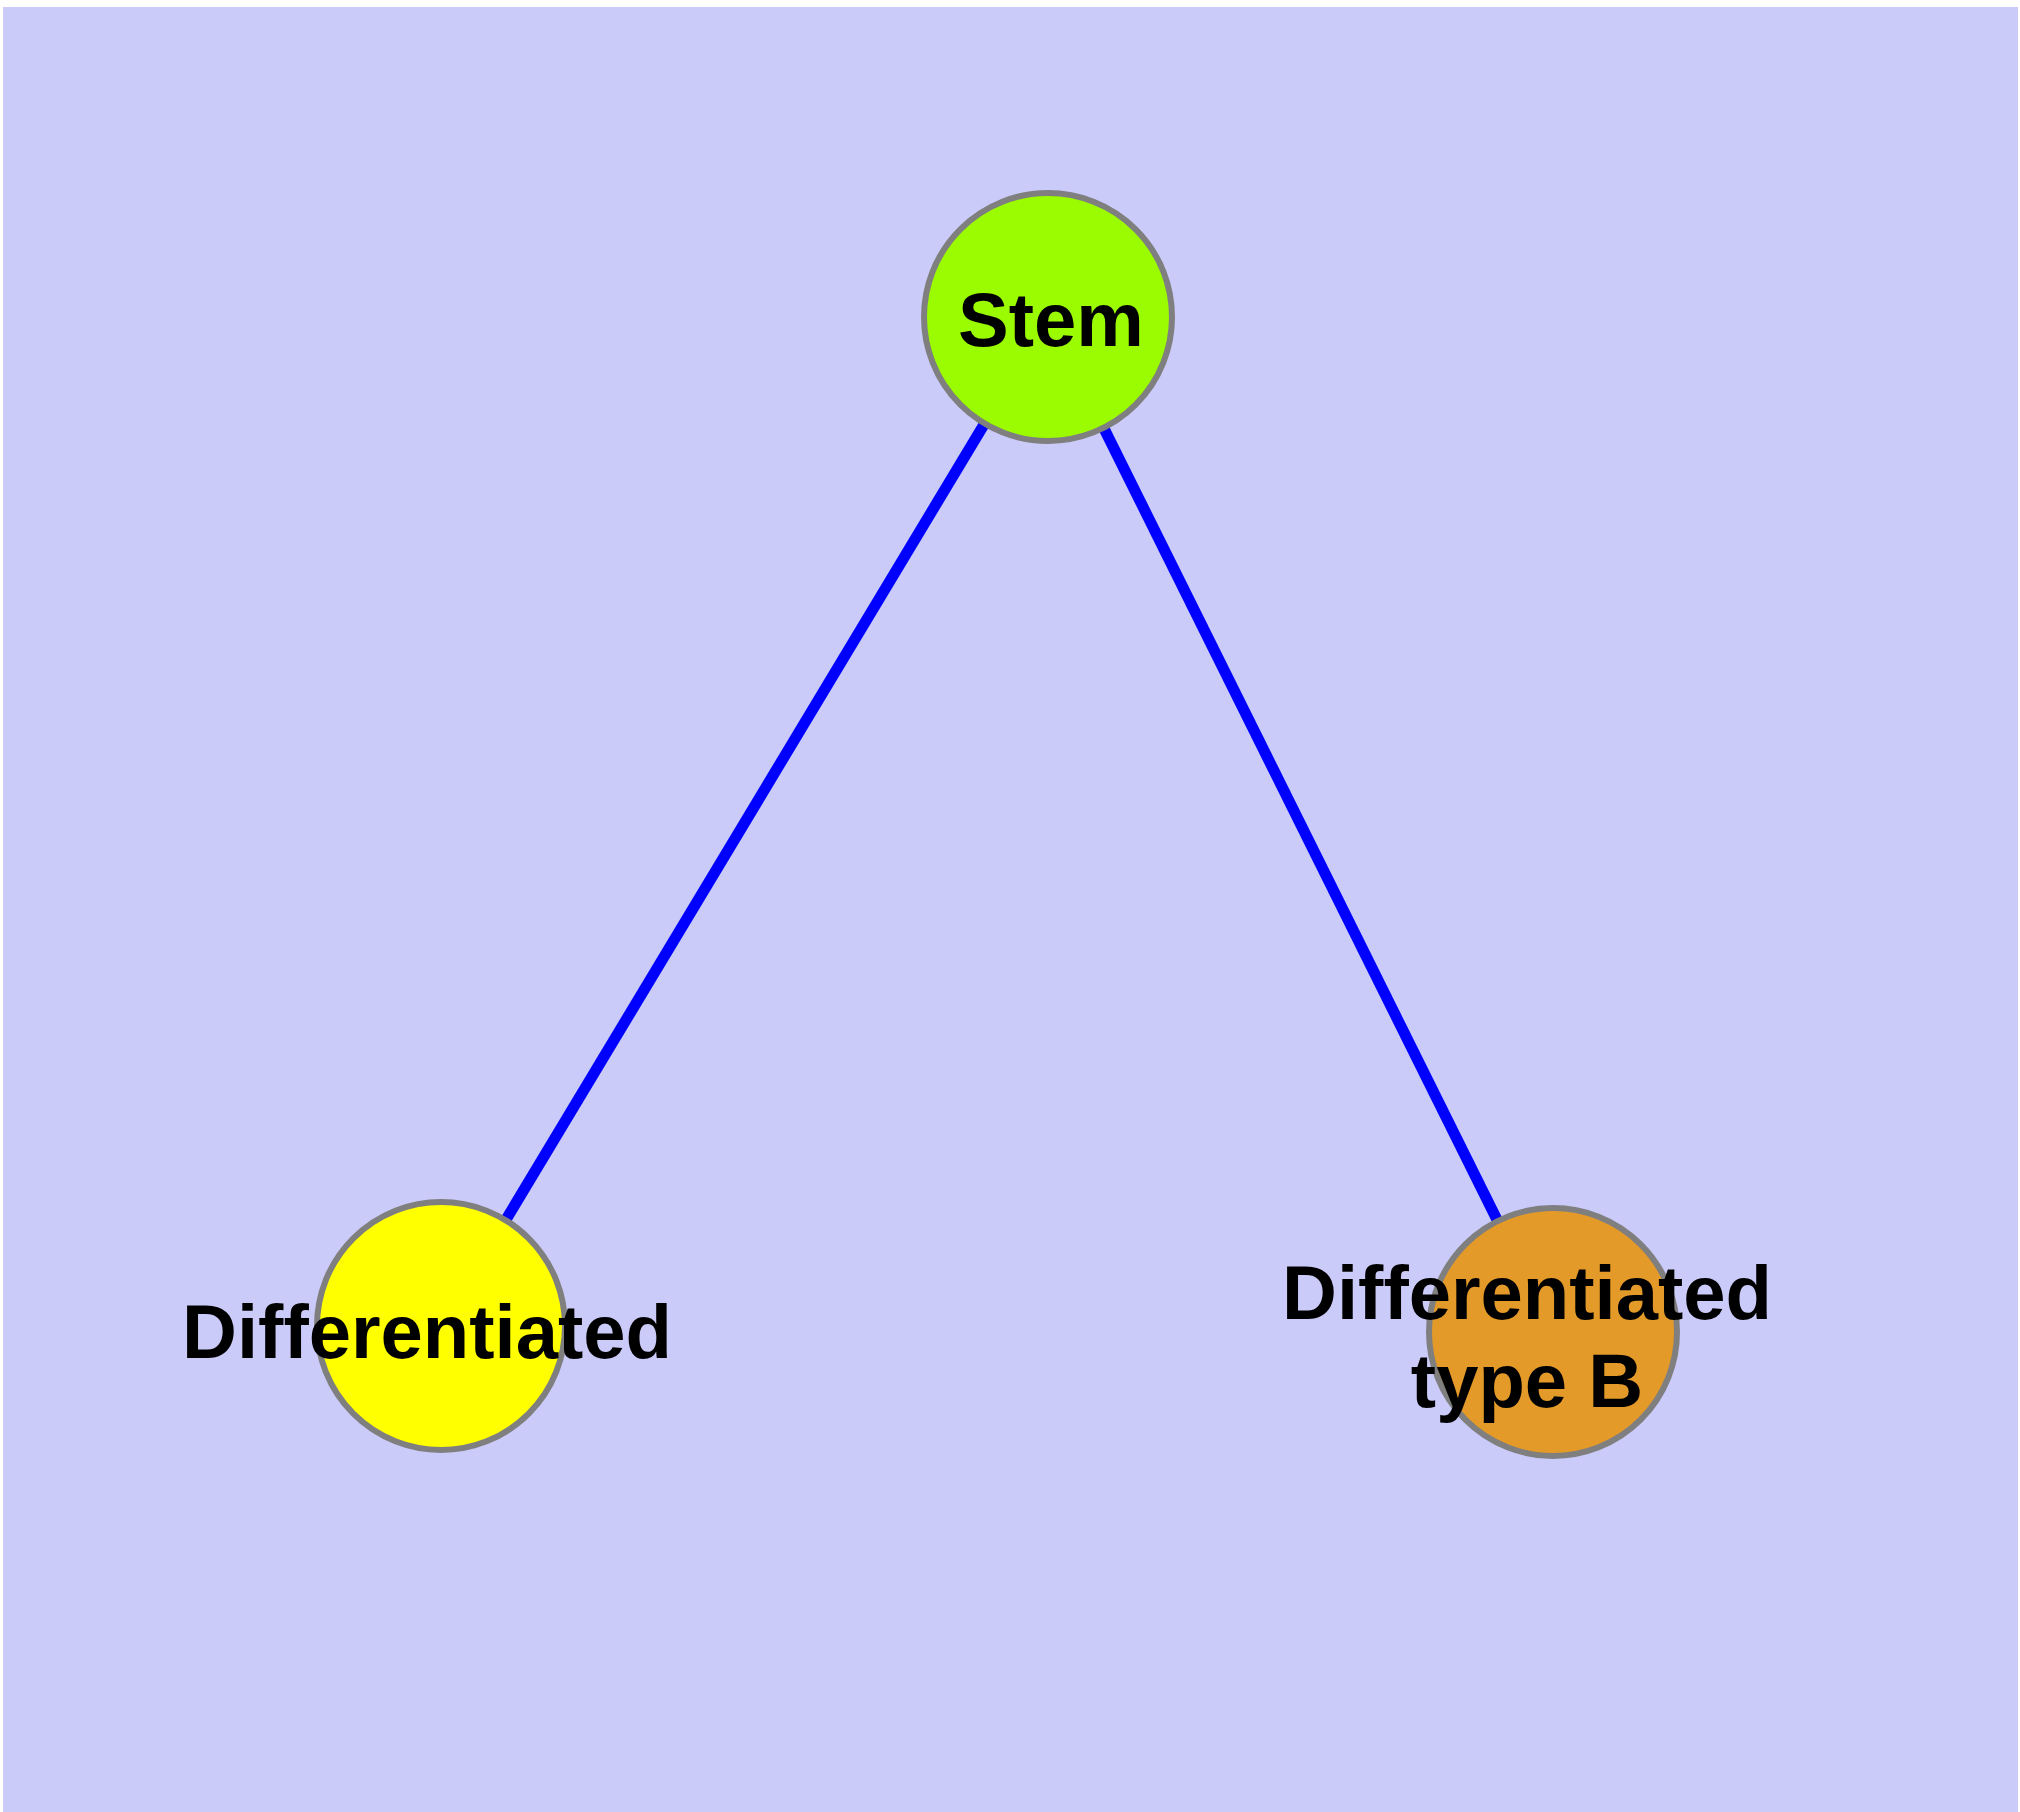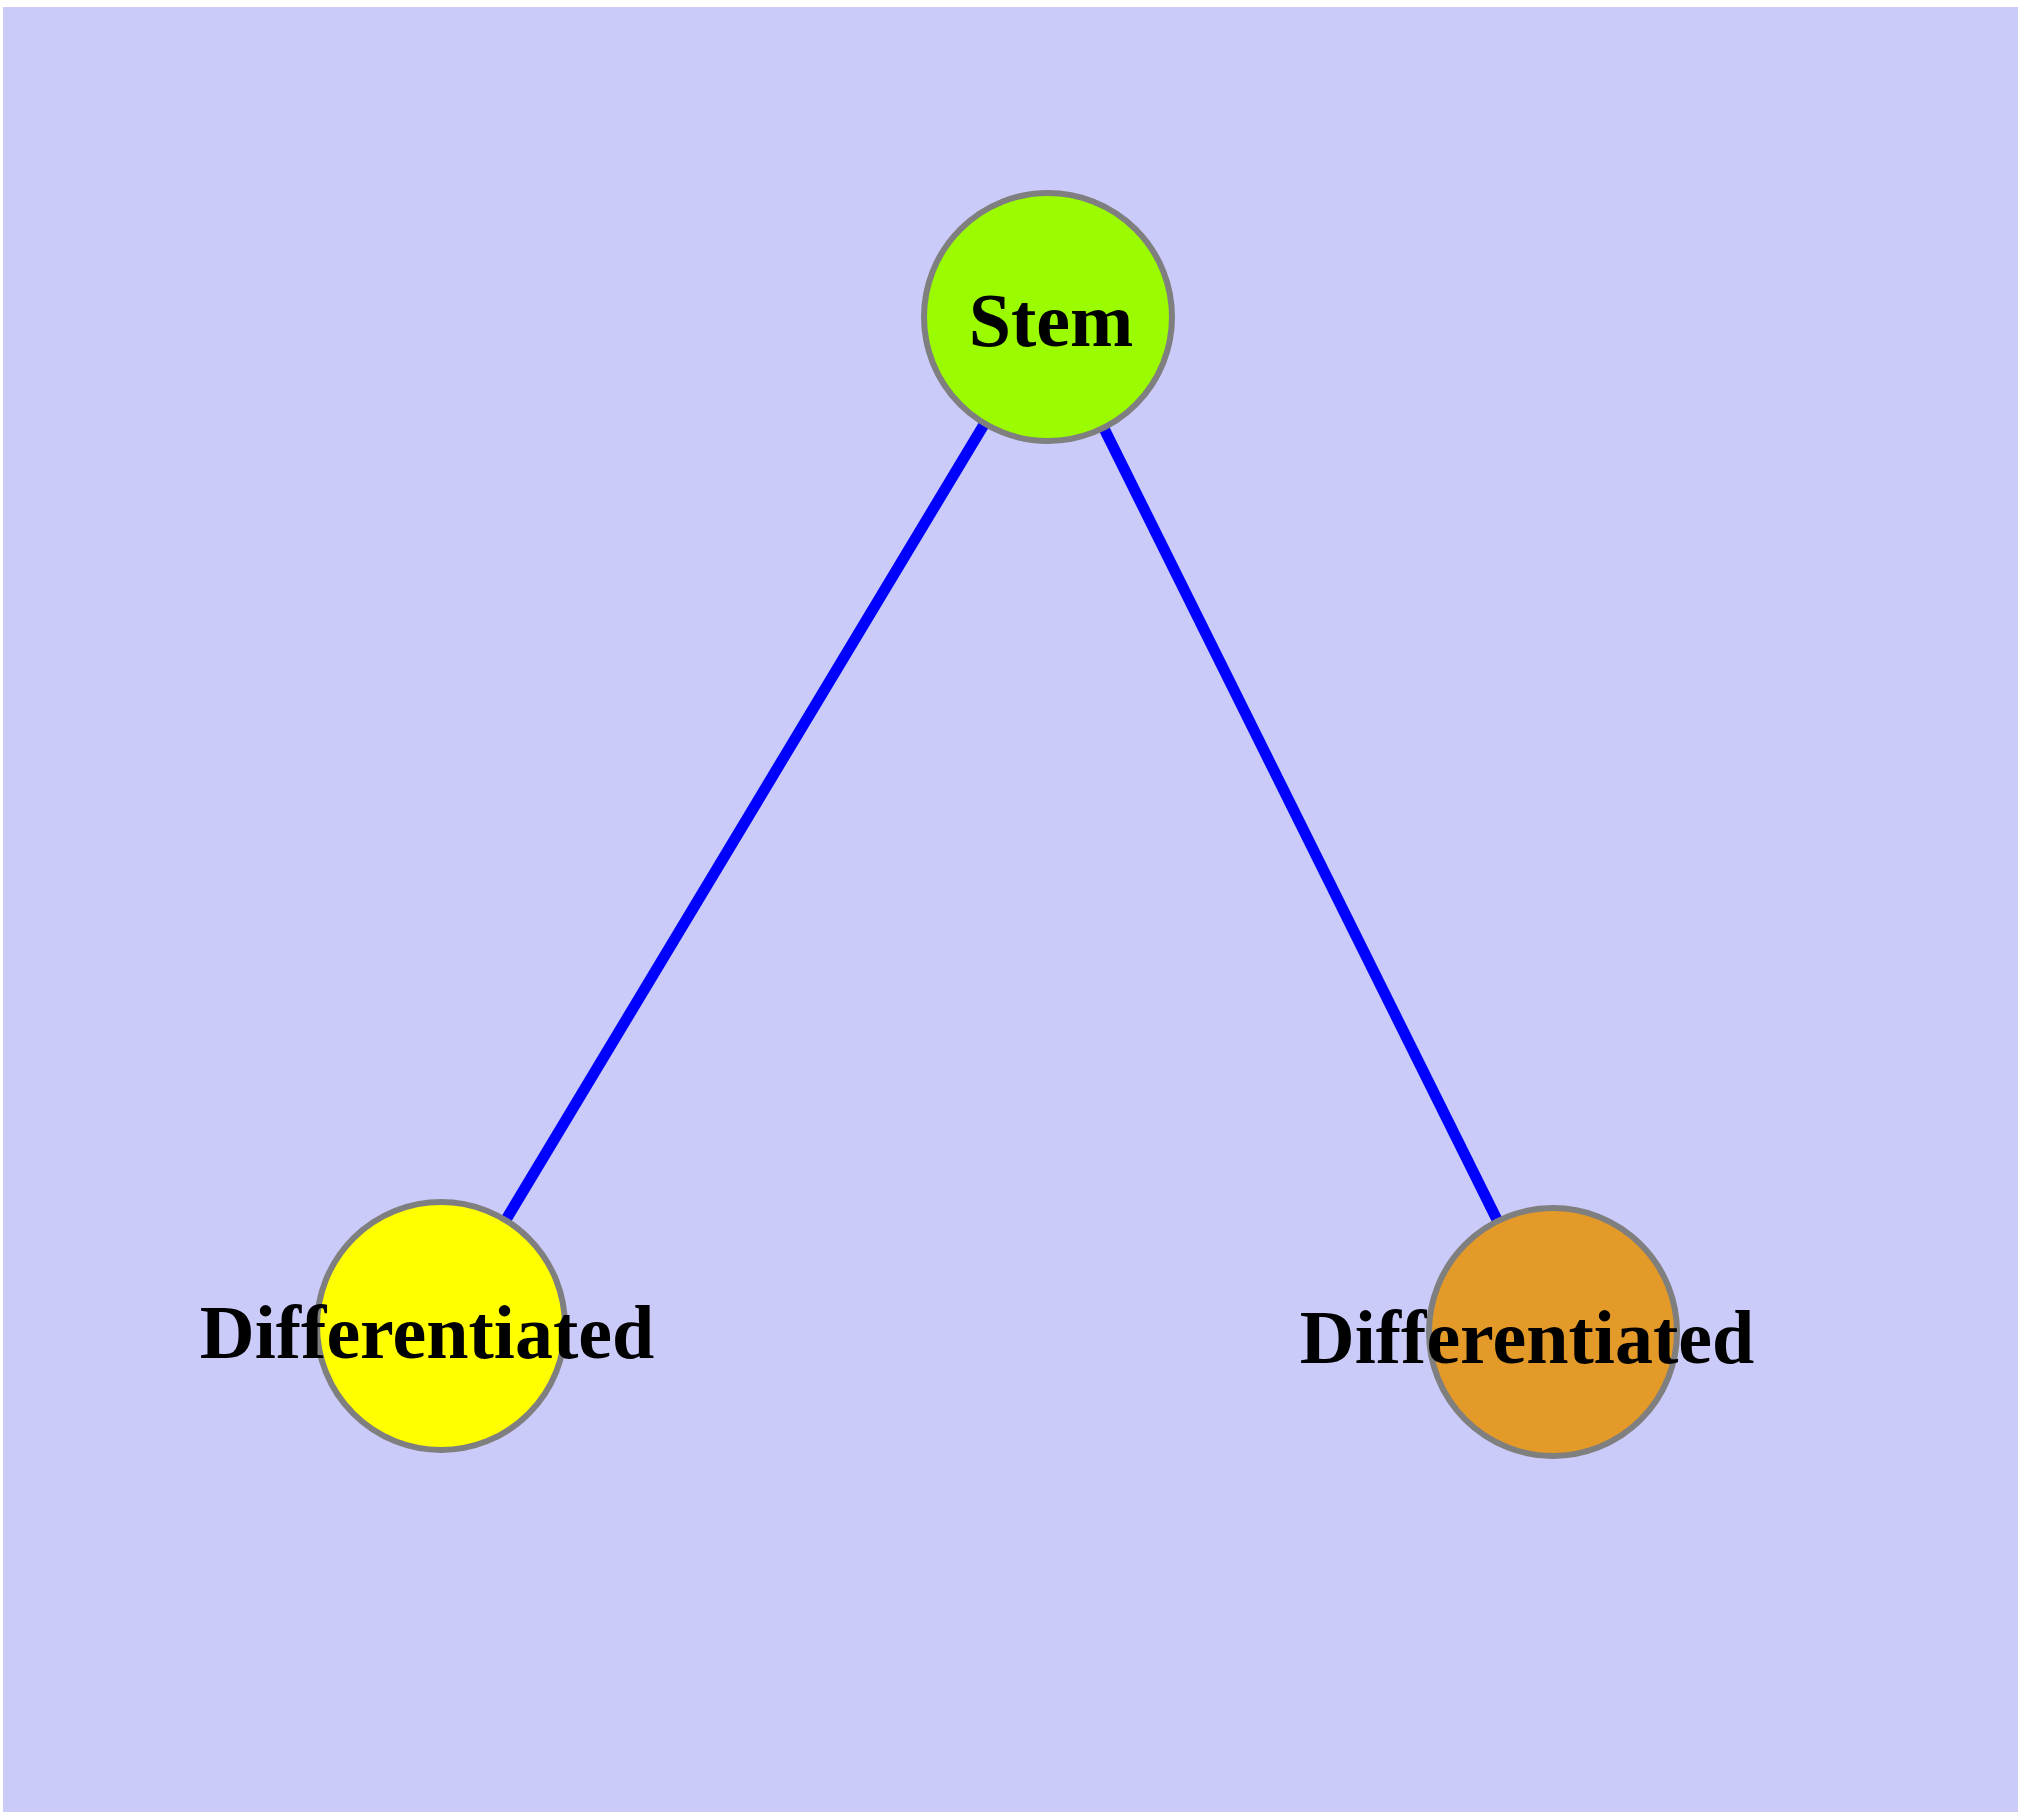--- a/index.html
+++ b/index.html
@@ -2,21 +2,21 @@
 <html style="font-size:13.6px"><head>
 <meta charset="utf-8">
 <style>
   html, body { margin: 0; padding: 0; background: #ffffff; }
   .page {
     position: relative;
     width: 2021px;
     height: 1812px;
     background: #ffffff;
     overflow: hidden;
-    font-family: Liberation Serif, serif;
+    font-family: Liberation Sans, sans-serif;
   }
   .canvas {
     position: absolute;
     left: 0; top: 0; width: 100%; height: 100%;
     background: #CBCBF9;
   }
   .margin-strip { position: absolute; background: #ffffff; }
   .margin-top   { left: 0; top: 0; width: 100%; height: 6.8px; }
   .margin-left  { left: 0; top: 0; width: 2.5px; height: 100%; }
   .margin-right { right: 0; top: 0; width: 3.4px; height: 100%; }
@@ -68,20 +68,21 @@
     <div class="label label-stem" style="color: rgb(0, 0, 0);">
       <div>Stem</div>
     </div>
 
     <div class="label label-type-a" style="color: rgb(0, 0, 0);">
       <div>Differentiated</div>
     </div>
 
     <div class="label label-type-b" style="color: rgb(0, 0, 0);">
       <div>Differentiated</div>
+      <div>type B</div>
     </div>
 
     <div class="margin-strip margin-top" style="background-color: rgb(255, 255, 255);"></div>
     <div class="margin-strip margin-left" style="background-color: rgb(255, 255, 255);"></div>
     <div class="margin-strip margin-right" style="background-color: rgb(255, 255, 255);"></div>
   </div>
 </div>
 
 
 </body></html>

